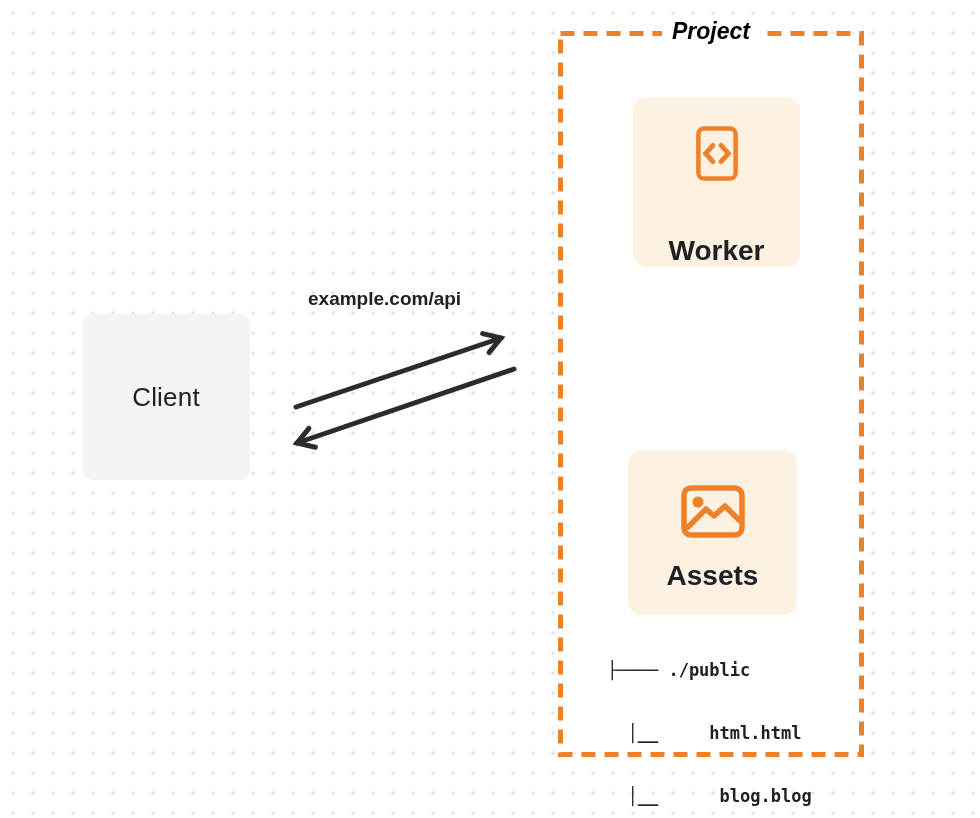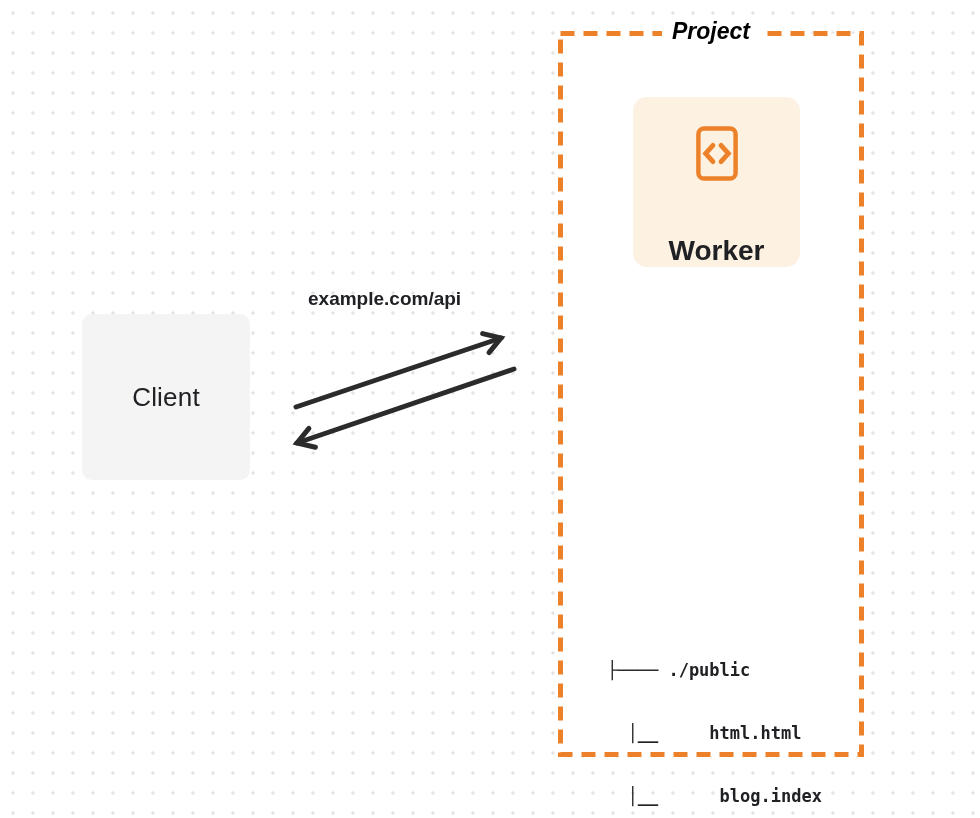--- a/index.html
+++ b/index.html
@@ -114,22 +114,30 @@
 
     <div class="card worker-card">
       <svg width="52" height="68" viewBox="0 0 52 68" aria-hidden="true">
         <rect x="3" y="3" width="46" height="62" rx="7" fill="none" stroke="#ed8129" stroke-width="5.5"></rect>
         <polyline points="21,24 12,34 21,44" fill="none" stroke="#ed8129" stroke-width="6" stroke-linecap="round" stroke-linejoin="miter"></polyline>
         <polyline points="31,24 40,34 31,44" fill="none" stroke="#ed8129" stroke-width="6" stroke-linecap="round" stroke-linejoin="miter"></polyline>
       </svg>
       <span class="card-label">Worker</span>
     </div>
 
+    <div class="card assets-card">
+      <svg width="64" height="53" viewBox="0 0 64 53" aria-hidden="true">
+        <rect x="3" y="3" width="58" height="47" rx="7" fill="none" stroke="#ed8129" stroke-width="5.5"></rect>
+        <circle cx="17" cy="17" r="5.5" fill="#ed8129"></circle>
+        <polyline points="7,42 25,24 33,31 44,21 58,35" fill="none" stroke="#ed8129" stroke-width="5.5" stroke-linejoin="round" stroke-linecap="round"></polyline>
+      </svg>
+      <span class="card-label">Assets</span>
+    </div>
 
     <div class="file-tree">
       <div>├──── ./public</div>
       <div>  │__     html.html</div>
-      <div>  │__      blog.index</div>
+      <div>  │__      blog.blog</div>
       
     </div>
   </div>
 
 </div>
 
 </body></html>

